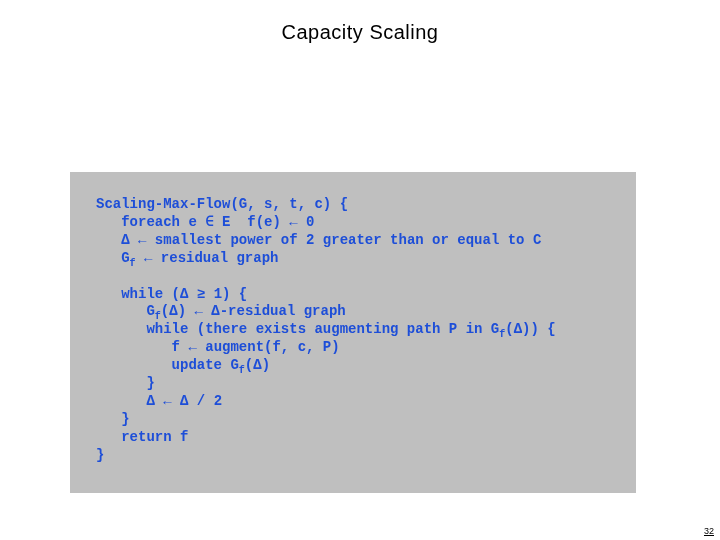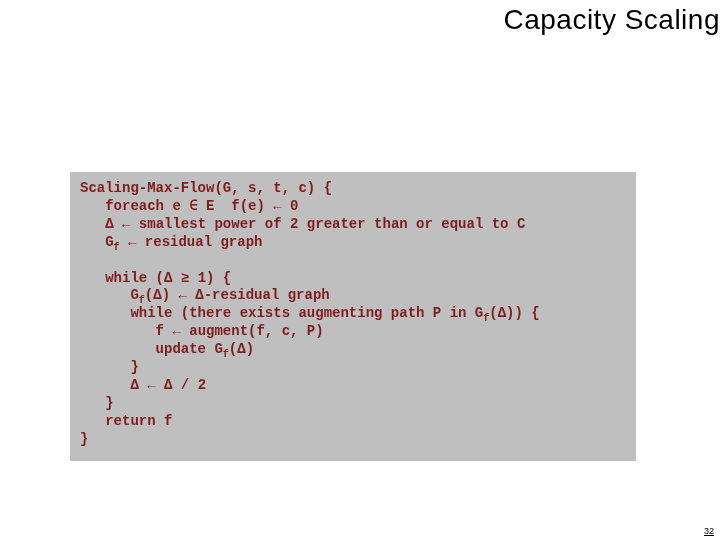--- a/index.html
+++ b/index.html
@@ -12,43 +12,43 @@
     color: #000;
     overflow: hidden;
     position: relative;
   }
   .slide {
     width: 720px;
     height: 540px;
     position: relative;
   }
   .title {
-    text-align: right;
-    font-size: 28px;
-    padding-top: 4px;
+    text-align: center;
+    font-size: 20px;
+    padding-top: 21px;
     font-weight: normal;
     letter-spacing: 0.5px;
   }
   .codeblock {
     position: absolute;
     left: 70px;
     top: 172px;
     width: 566px;
     background: #bfbfbf;
     padding: 8px 10px 12px 10px;
     box-sizing: border-box;
   }
   .codeblock pre {
-    margin: 0;
+    margin: 16px;
     font-family: "Courier New", Courier, monospace;
     font-size: 14px;
     line-height: 1.28;
     font-weight: bold;
     white-space: pre;
-    color: #7f1d1d;
+    color: #1d4ed8;
   }
   .codeblock pre sub {
     font-size: 10px;
     vertical-align: sub;
     line-height: 0;
   }
   .pagenum {
     position: absolute;
     right: 6px;
     bottom: 4px;

